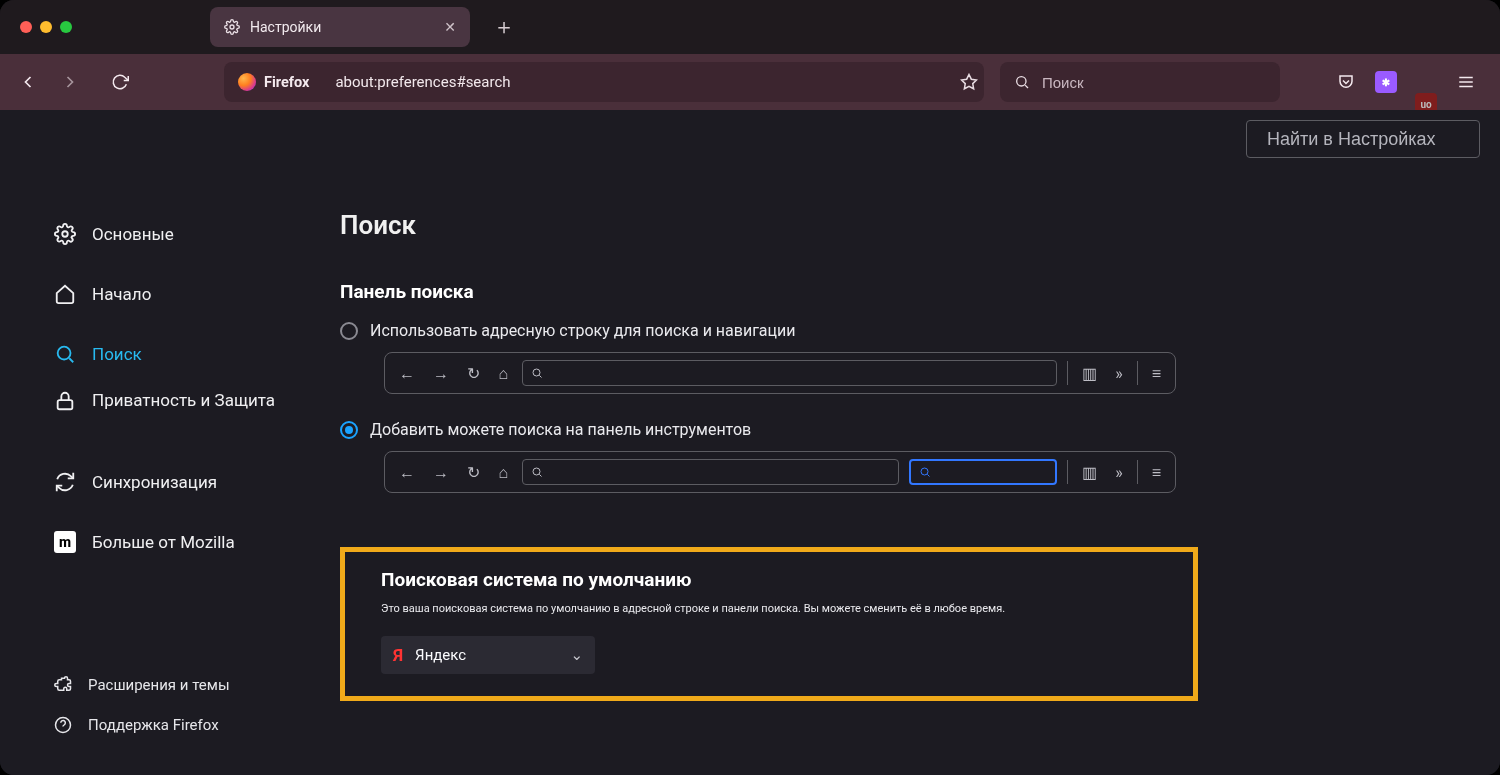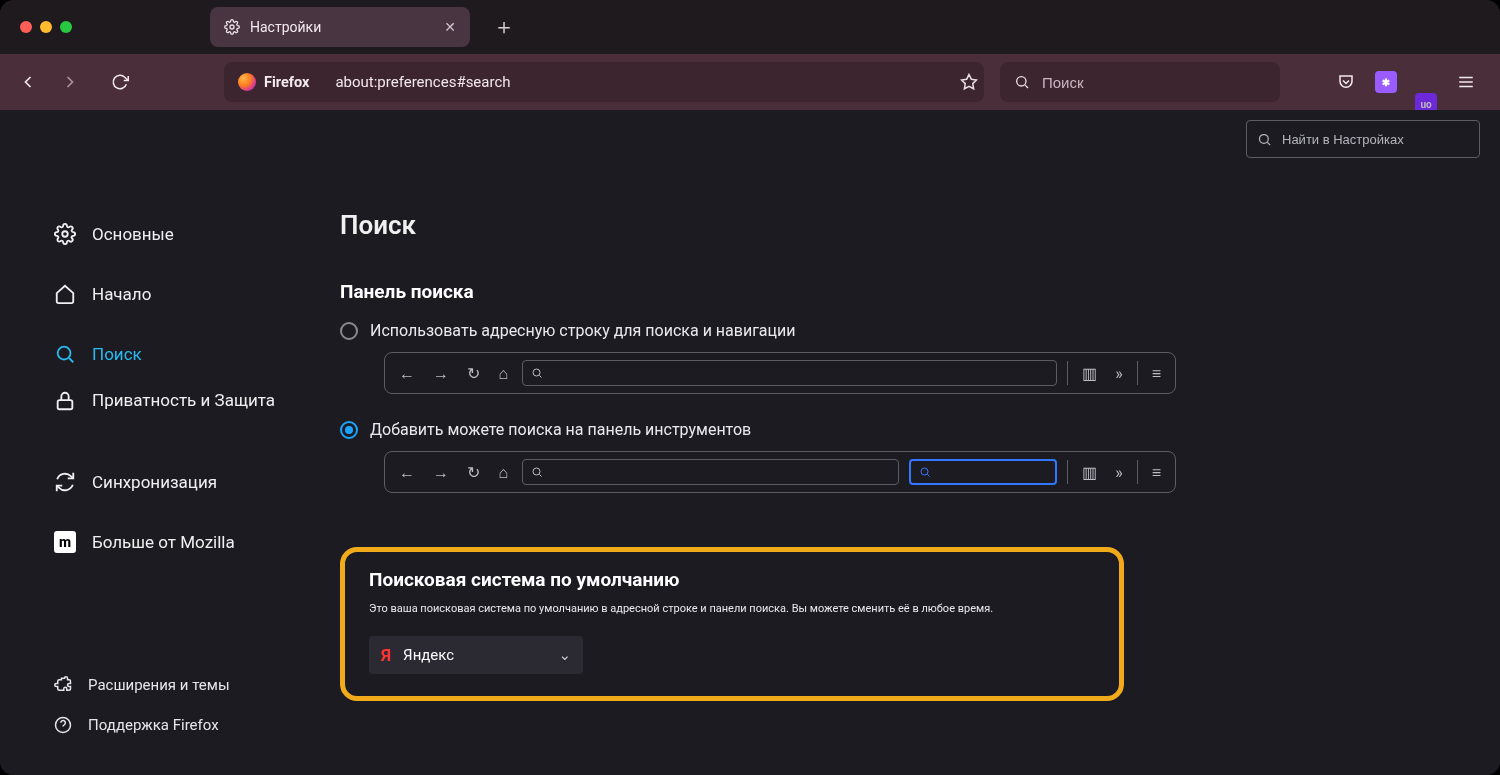--- a/index.html
+++ b/index.html
@@ -114,21 +114,21 @@
     color: #e9dde3; font-size: 15px; flex: 1;
   }
   .searchbar input::placeholder { color: #c9b7c0; }
   .toolbar-right { display: flex; align-items: center; gap: 4px; margin-right: 6px; margin-left: auto; }
   .ext-chip {
     width: 22px; height: 22px; border-radius: 4px;
     display:flex;align-items:center;justify-content:center;
     font-size: 10px; font-weight: 700;
   }
   .ext1 { background:#9a5bff; color:#fff;}
-  .ext2 { background:#6d28d9; color:#bbb;margin-top:44px;}
+  .ext2 { background:#7f1d1d; color:#bbb;margin-top:44px;}
   .menu-btn svg { stroke:#f4e9ee; }
   
   .content {
     position: absolute;
     top: 110px; left: 0; right: 0; bottom: 0;
     background: #1c1b22;
     display: flex;
     padding-top: 26px;
   }
   .find-in-settings {
@@ -140,21 +140,21 @@
     border: 1px solid #5c5c62;
     border-radius: 4px;
     display: flex;
     align-items: center;
     padding: 0 10px;
     gap: 10px;
     color: #b5b5bd;
   }
   .find-in-settings input {
     background: transparent; border: none; outline: none;
-    color: #e6e6ea; font-size: 13px; flex: 1;
+    color: #e6e6ea; font-size: 18px; flex: 1;
   }
   .find-in-settings input::placeholder { color: #b5b5bd; }
   
   .sidebar { width: 320px; padding: 74px 0 0 54px; display:flex; flex-direction:column; }
   .sidebar .item {
     display: flex; align-items: center; gap: 16px;
     height: 48px; font-size: 17px; color: #f0f0f2;
     padding-right: 20px; border-radius: 4px;
   }
   .sidebar .item + .item { margin-top: 12px; }
@@ -185,24 +185,24 @@
     border:1px solid #5c5c62; border-radius:8px;
     display:flex; align-items:center; padding:0 10px; gap:10px;
   }
   .mini-btn { color:#bdbdc5; display:flex; align-items:center; justify-content:center; padding:0 4px;}
   .mini-url { flex:1; height:26px; border:1px solid #5c5c62; border-radius:4px;
               display:flex; align-items:center; padding:0 8px; color:#bdbdc5;}
   .mini-search { width:148px; height:26px; border:2px solid #3277ff; border-radius:4px;
                  display:flex; align-items:center; padding:0 8px; color:#3277ff;}
   .illus .divider { width:1px; height:24px; background:#5c5c62;}
   .highlight-box {
-    width: 784px;
+    width: 858px;
     border: 5px solid #f0aa1a;
-    border-radius: 17px;
-    padding: 16px 24px 22px;
+    border-radius: 0;
+    padding: 16px 36px 22px;
   }
   .hb-desc { font-size:11px; line-height:1.5; color:#eaeaee; margin: 10px 0 18px; max-width: 760px;}
   .engine-select {
     width: 214px; height: 38px;
     background:#2b2a33; border-radius:4px;
     display:flex; align-items:center; padding:0 12px; gap:12px;
     font-size:15px; color:#fbfbfe;
   }
   .yandex-y { color:#ff3333; font-weight:700; font-size:17px; }
   .engine-select .chev { margin-left:auto; color:#c9c9d0;}

